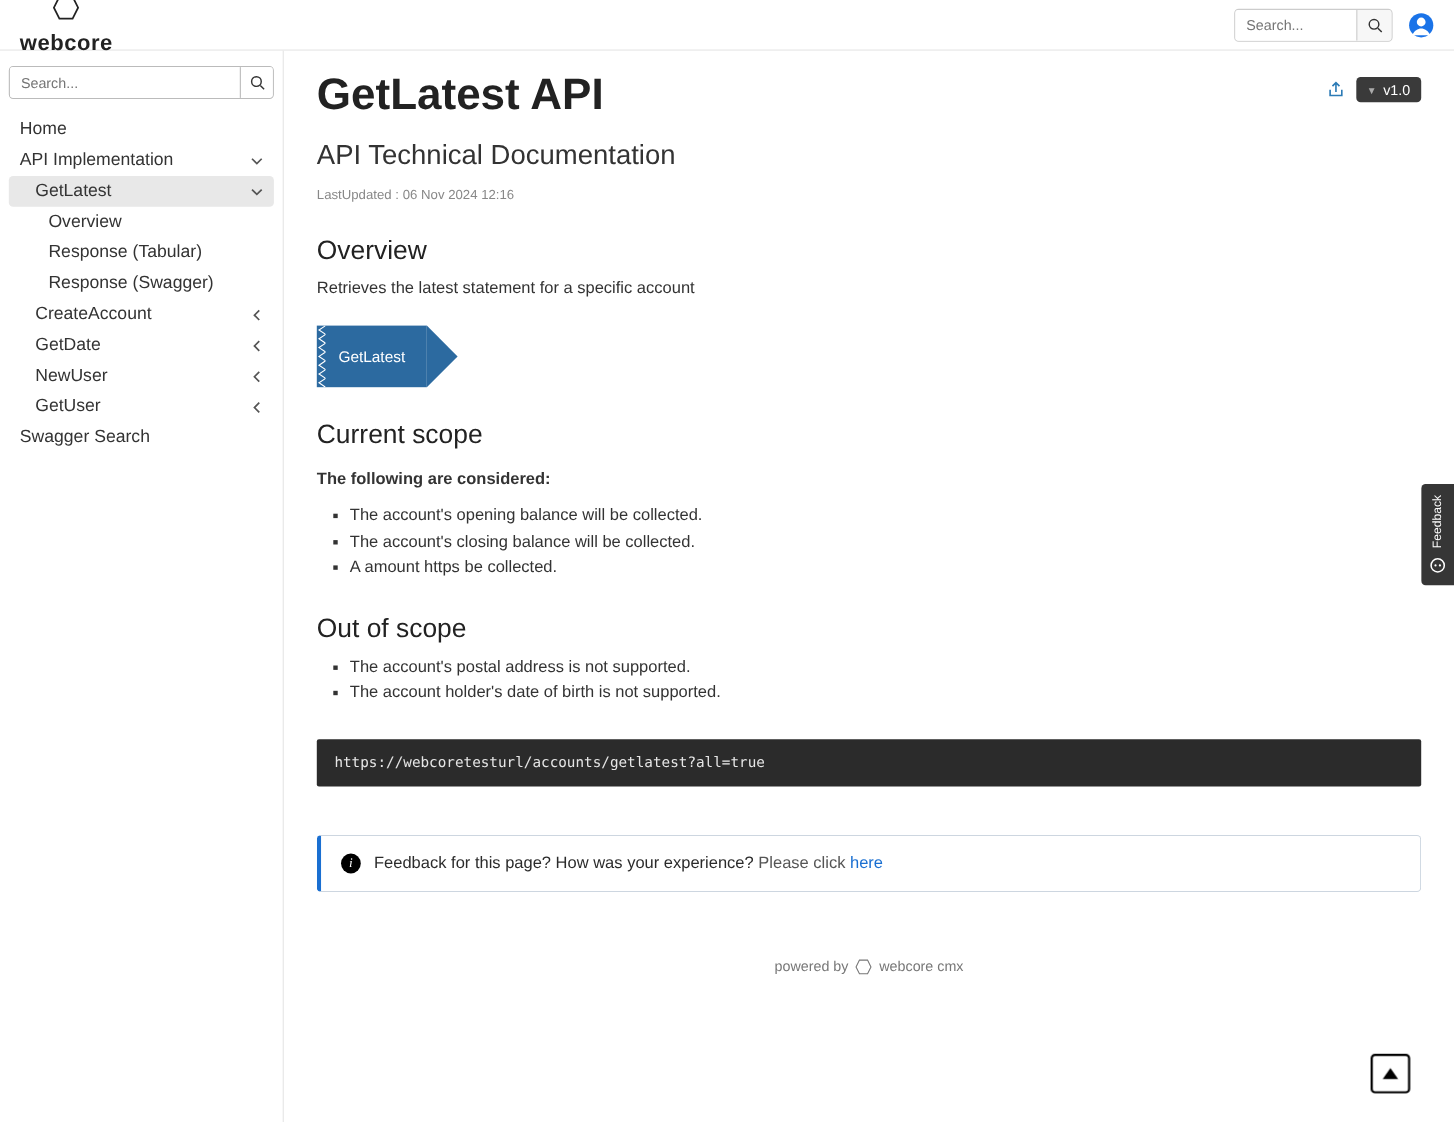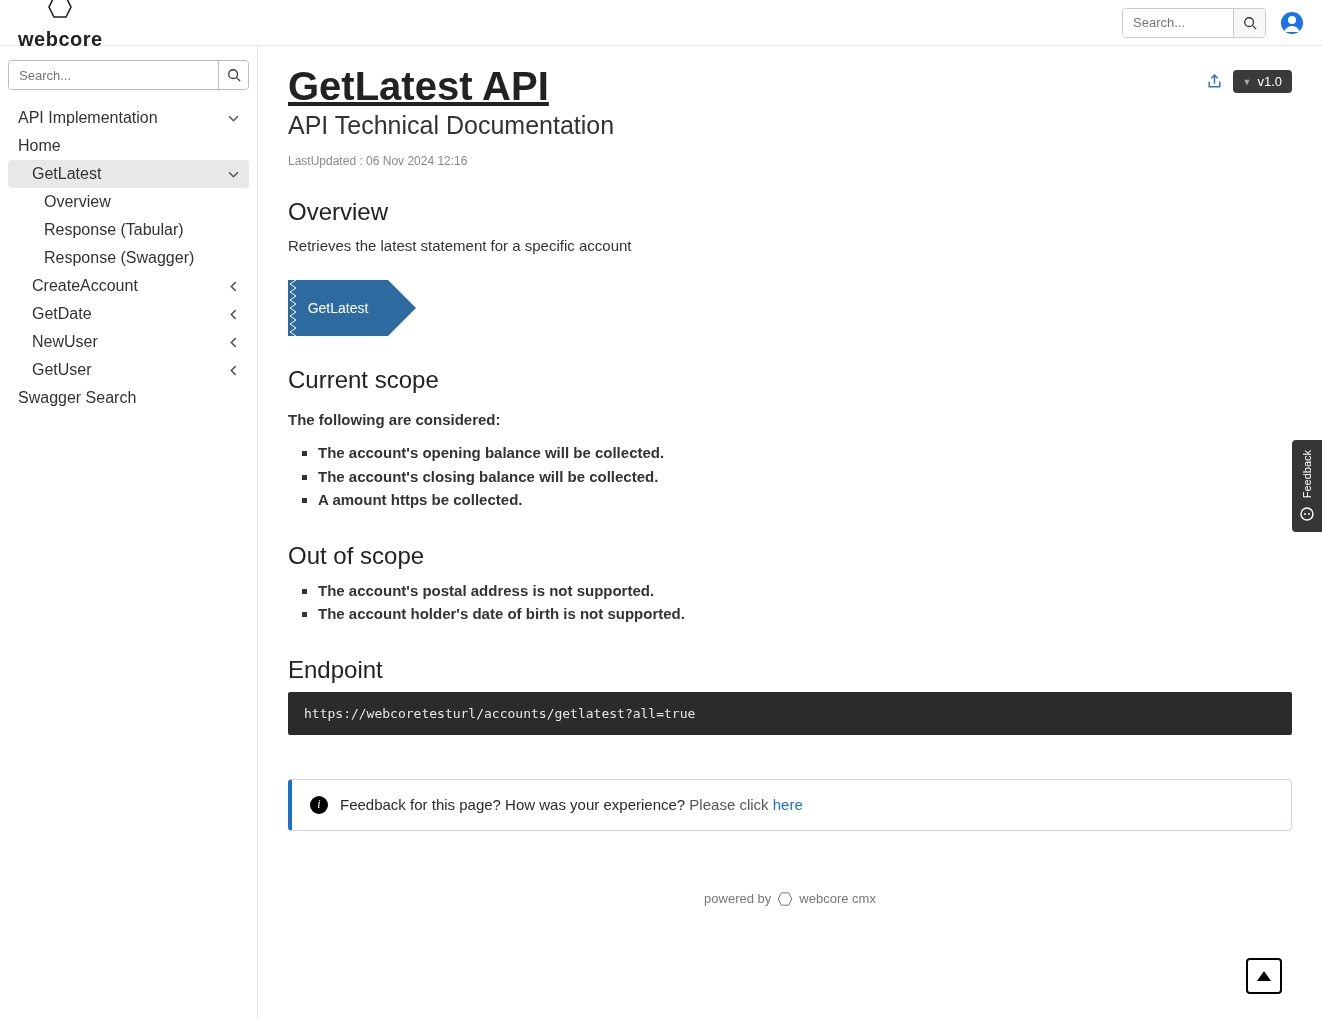--- a/index.html
+++ b/index.html
@@ -20,33 +20,33 @@
 .side-search .sbtn{border:none;border-left:1px solid #bbb;background:#fff;width:34px;display:flex;align-items:center;justify-content:center;cursor:pointer;}
 .nav-item{display:flex;align-items:center;justify-content:space-between;padding:5px 10px;font-size:16px;color:#333;cursor:pointer;border-radius:4px;}
 .lvl0{padding-left:10px;}
 .lvl1{padding-left:24px;}
 .lvl2{padding-left:36px;}
 .nav-item.active{background:#e8e8e8;}
 .chev{font-size:12px;color:#666;}
 
 .main{flex:1;overflow:auto;padding:18px 30px 60px;position:relative;}
 .page-head{display:flex;align-items:flex-start;justify-content:space-between;}
-h1{font-size:40px;font-weight:600;color:#222;text-decoration:underline;}
-h2.sub{font-size:25px;font-weight:400;color:#333;margin-top:2px;}
+h1{font-size:40px;font-weight:600;color:#222;}
+h2.sub{font-size:25px;font-weight:400;color:#333;margin-top:18px;}
 .meta{font-size:12px;color:#888;margin-top:14px;}
 .head-actions{display:flex;align-items:center;gap:10px;margin-top:6px;}
 .share-ico{color:#2c7bb6;cursor:pointer;}
 .ver-badge{background:#3a3a3a;color:#fff;padding:4px 10px;border-radius:4px;font-size:13px;display:flex;align-items:center;gap:6px;cursor:pointer;}
 .ver-badge .tri{font-size:9px;color:#aaa;}
 
 .sect{margin-top:30px;}
 .sect h3{font-size:24px;font-weight:500;color:#222;margin-bottom:8px;}
 .sect p{font-size:15px;line-height:1.6;color:#333;}
 ul.sq{list-style:square;padding-left:30px;margin-top:10px;}
-ul.sq li{font-size:15px;line-height:1.5;color:#333;margin:1px 0;font-weight:bold;}
+ul.sq li{font-size:15px;line-height:1.5;color:#333;margin:1px 0;}
 strong{font-weight:600;}
 
 .arrow-tag{position:relative;background:#2c6aa0;color:#fff;height:56px;width:100px;display:flex;align-items:center;justify-content:center;font-size:14px;margin-top:22px;margin-bottom:10px;}
 .arrow-tag::after{content:'';position:absolute;right:-28px;top:0;border-top:28px solid transparent;border-bottom:28px solid transparent;border-left:28px solid #2c6aa0;}
 .arrow-tag .zig{position:absolute;left:0;top:0;height:100%;width:8px;}
 .zig svg{display:block;}
 
 .codebox{background:#2b2b2b;color:#e6e6e6;padding:14px 16px;font-family:Consolas,monospace;font-size:13px;border-radius:2px;margin-top:4px;}
 .fb-box{border:1px solid #cdd6e0;border-left:4px solid #1a6fd1;border-radius:4px;padding:16px 18px;margin-top:44px;font-size:15px;display:flex;align-items:center;gap:12px;}
 .fb-box a{color:#1a6fd1;text-decoration:none;}
@@ -92,29 +92,29 @@
      <input type="text" placeholder="Search..." style="">
      <button class="sbtn">
        <svg width="14" height="14" viewBox="0 0 16 16">
             <circle cx="7" cy="7" r="5" fill="none" stroke="#333" stroke-width="1.5"></circle>
             <line x1="11" y1="11" x2="15" y2="15" stroke="#333" stroke-width="1.5"></line>
           </svg>
      </button>
    </div>
    <nav id="sidenav">
         <div class="nav-item lvl0">
+          <span>Home</span>
+        </div>
+        <div class="nav-item lvl0">
           <span>API Implementation</span>
           <span class="chev">
             <svg width="11" height="11" viewBox="0 0 10 10">
               <polyline points="1,3 5,7 9,3" fill="none" stroke="#555" stroke-width="1.4"></polyline>
             </svg>
           </span>
-        </div>
-        <div class="nav-item lvl0">
-          <span>Home</span>
         </div>
         <div class="nav-item lvl1 active">
           <span>GetLatest</span>
           <span class="chev">
             <svg width="11" height="11" viewBox="0 0 10 10">
               <polyline points="1,3 5,7 9,3" fill="none" stroke="#555" stroke-width="1.4"></polyline>
             </svg>
           </span>
         </div>
         <div class="nav-item lvl2">
@@ -209,21 +209,20 @@
 
    <section class="sect">
      <h3>Out of scope</h3>
      <ul class="sq" id="out-list">
           <li>The account's postal address is not supported.</li>
           <li>The account holder's date of birth is not supported.</li>
         </ul>
    </section>
 
    <section class="sect">
-     <h3>Endpoint</h3>
      <div class="codebox">https://webcoretesturl/accounts/getlatest?all=true</div>
    </section>
 
    <div class="fb-box">
      <span class="info-ico">i</span>
      <span>
        <span>Feedback for this page? How was your experience? </span><span style="color:#555;">Please click </span><a href="#">here</a>
      </span>
    </div>
 

